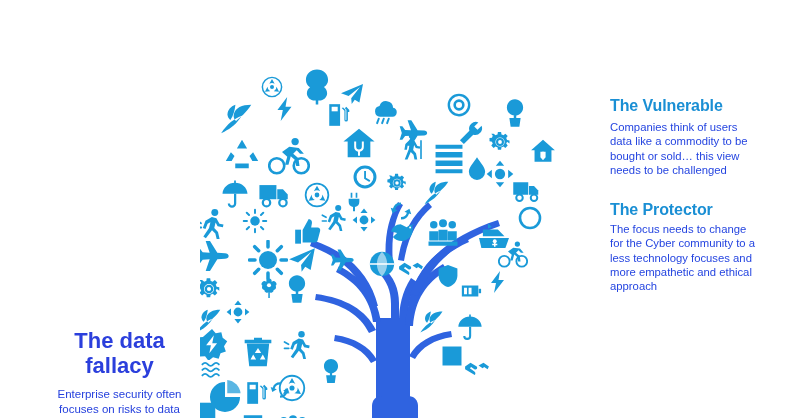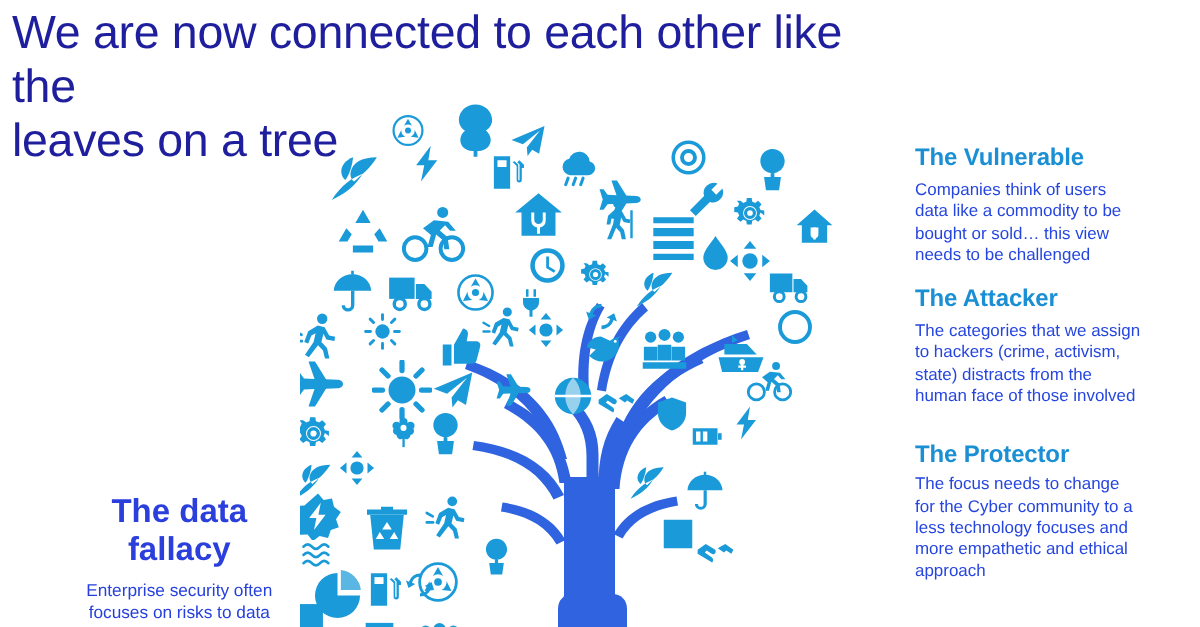--- a/index.html
+++ b/index.html
@@ -86,22 +86,20 @@
   }
   #rblock-2{margin-top:13px;}
   #rblock-3{margin-top:23px;}
   #rblock-3 .body{margin-top:2px;}
 </style>
 </head>
 <body>
 
 <div id="slide">
 
-  <div id="title">We are now connected to each other like the
-leaves on a tree</div>
 
   <div id="tree-art">
     <svg viewBox="0 0 405 350" xmlns="http://www.w3.org/2000/svg">
       <defs>
 
         <symbol id="i-tree" viewBox="0 0 24 24">
           <path d="M12 1C8 1 5 4 5 7.5c0 2 1 3.6 2.6 4.6C6.4 13 5.6 14.3 5.6 16c0 2.6 2.2 4.6 5 4.6h.6V23h1.6v-2.4h.6c2.8 0 5-2 5-4.6 0-1.7-.8-3-2-4 1.6-1 2.6-2.6 2.6-4.5C19 4 16 1 12 1z"></path>
         </symbol>
         <symbol id="i-potted-tree" viewBox="0 0 24 24">
           <path d="M12 1C8.4 1 5.5 3.9 5.5 7.5S8.4 14 12 14s6.5-2.9 6.5-6.5S15.6 1 12 1zm-1 13v2H7.5l1 7h7l1-7H13v-2z"></path>
@@ -425,27 +423,20 @@
   <div id="right-col">
 
     <div class="rblock" id="rblock-1">
       <div class="head">The Vulnerable</div>
       <div class="body">Companies think of users
  data like a commodity to be
  bought or sold… this view
  needs to be challenged</div>
     </div>
 
-    <div class="rblock" id="rblock-2">
-      <div class="head">The Attacker</div>
-      <div class="body">The categories that we assign
- to hackers (crime, activism,
- state) distracts from the
- human face of those involved</div>
-    </div>
 
     <div class="rblock" id="rblock-3">
       <div class="head">The Protector</div>
       <div class="body">The focus needs to change
  for the Cyber community to a
  less technology focuses and
  more empathetic and ethical
  approach</div>
     </div>
 

